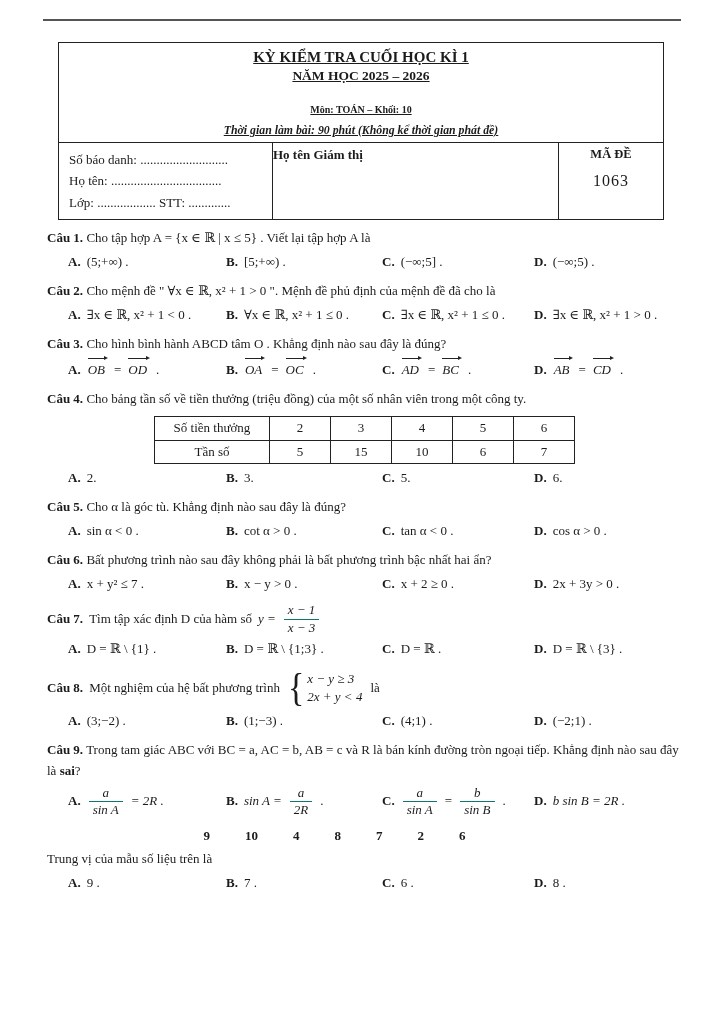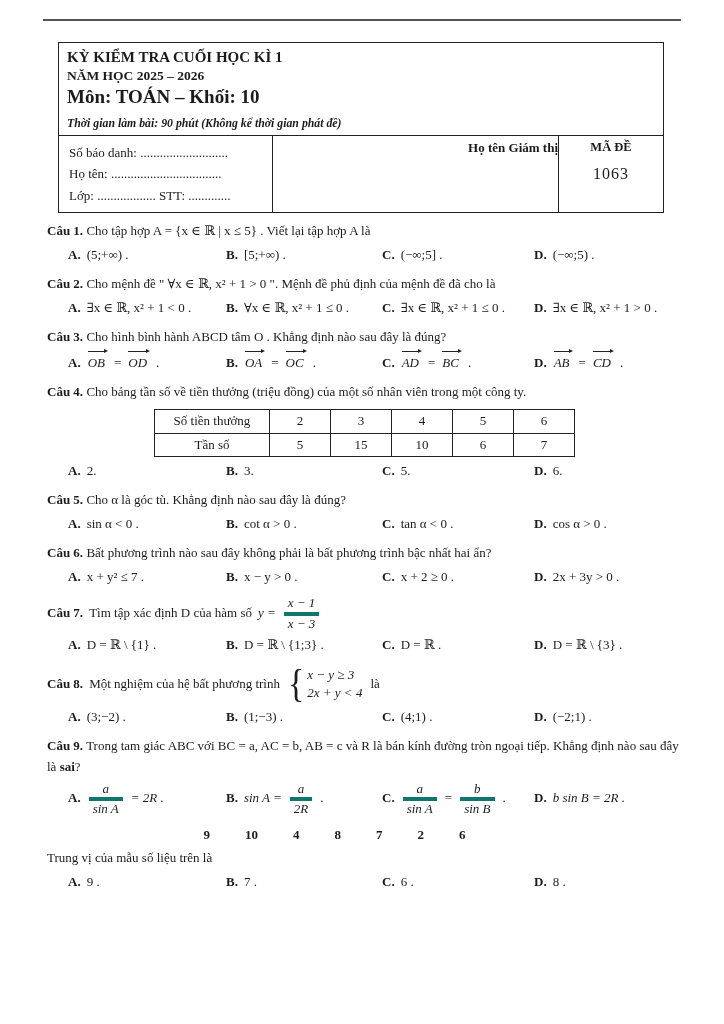--- a/index.html
+++ b/index.html
@@ -7,53 +7,53 @@
     width:724px; height:1024px; background:#ffffff; color:#1b1b1b;
     font-family:"Liberation Serif","DejaVu Serif","DejaVu Sans",serif;
     font-size:13px; overflow:hidden;
   }
   .topline { margin:19px auto 0 auto; width:638px; border-top:2px solid #555; }
 
   
   .hbox { margin:21px 0 0 58px; width:606px; border:1.6px solid #222; box-sizing:border-box; }
   .hrow1 { display:flex; border-bottom:1.5px solid #222; }
   .hcell-left { width:236px; border-right:1.5px solid #222; text-align:center; padding:7px 4px 8px 4px; box-sizing:border-box; }
-  .hcell-right { flex:1; text-align:left; padding:6px 8px 4px 8px; }
+  .hcell-right { flex:1; text-align:center; padding:6px 8px 4px 8px;text-decoration:underline; }
   .hl1,.hl2 { font-size:13px; letter-spacing:0.2px; }
   .hl3 { font-size:13px; font-weight:bold; letter-spacing:0.2px; }
   .sep { width:76px; border-top:1.3px solid #222; margin:4px auto 3px auto; }
   .hl4 { font-size:13.5px; font-weight:bold; }
   .hl5 { font-size:12.5px; font-weight:bold; font-style:italic; }
   .hr1 { font-size:15px; font-weight:bold; }
   .hr2 { font-size:13.5px; font-weight:bold; margin-top:2px; }
-  .hr3 { font-size:19px; font-weight:bold; margin-top:2px; }
+  .hr3 { font-size:10px; font-weight:bold; margin-top:20px; }
   .hr4 { font-size:11.8px; font-weight:bold; font-style:italic; margin-top:8px; }
   .hrow2 { display:flex; }
   .scell-left { width:214px; border-right:1.5px solid #222; padding:6px 6px 6px 10px; box-sizing:border-box; line-height:1.65; }
-  .scell-mid { width:286px; border-right:1.5px solid #222; text-align:right; padding-top:4px; font-weight:bold; box-sizing:border-box; }
+  .scell-mid { width:286px; border-right:1.5px solid #222; text-align:left; padding-top:4px; font-weight:bold; box-sizing:border-box; }
   .scell-right { flex:1; text-align:center; padding-top:4px; }
   .code-label { font-size:12.5px; font-weight:bold; }
   .code-value { font-size:16px; font-weight:normal; margin-top:10px; letter-spacing:1px; }
 
   
   .content { padding:0 42px 0 47px; }
   .part-heading { margin:25px 0 12px 0; line-height:1.62; }
   .q { margin:8px 0; line-height:1.6; }
   .stem { margin-bottom:2px; }
   .qlbl { font-weight:bold; }
   .opts { display:grid; grid-template-columns:158px 156px 152px auto; padding-left:21px; margin-top:3px; }
   .opt { display:flex; align-items:baseline; gap:6px; white-space:nowrap; }
   .opt b { font-weight:bold; }
   .opts-frac .opt { align-items:center; }
 
   .m { font-style:italic; }
 
   
   .frac { display:inline-block; text-align:center; line-height:1.25; vertical-align:middle; margin:0 2px; font-style:italic; }
-  .frac .num { display:block; border-bottom:4px solid #0f766e; padding:0 4px 0 4px; }
+  .frac .num { display:block; border-bottom:1px solid #0f766e; padding:0 4px 0 4px; }
   .frac .den { display:block; padding:0 4px; }
 
   
   .vec { position:relative; display:inline-block; font-style:italic; padding:3px 3px 0 1px; }
   .vec::before { content:''; position:absolute; top:1px; left:1px; right:4px; border-top:1px solid #222; }
   .vec::after { content:''; position:absolute; top:-1.5px; right:0; width:0; height:0;
                 border-left:4px solid #222; border-top:2.5px solid transparent; border-bottom:2.5px solid transparent; }
 
   
   .stem-flex { display:flex; align-items:center; gap:6px; }

